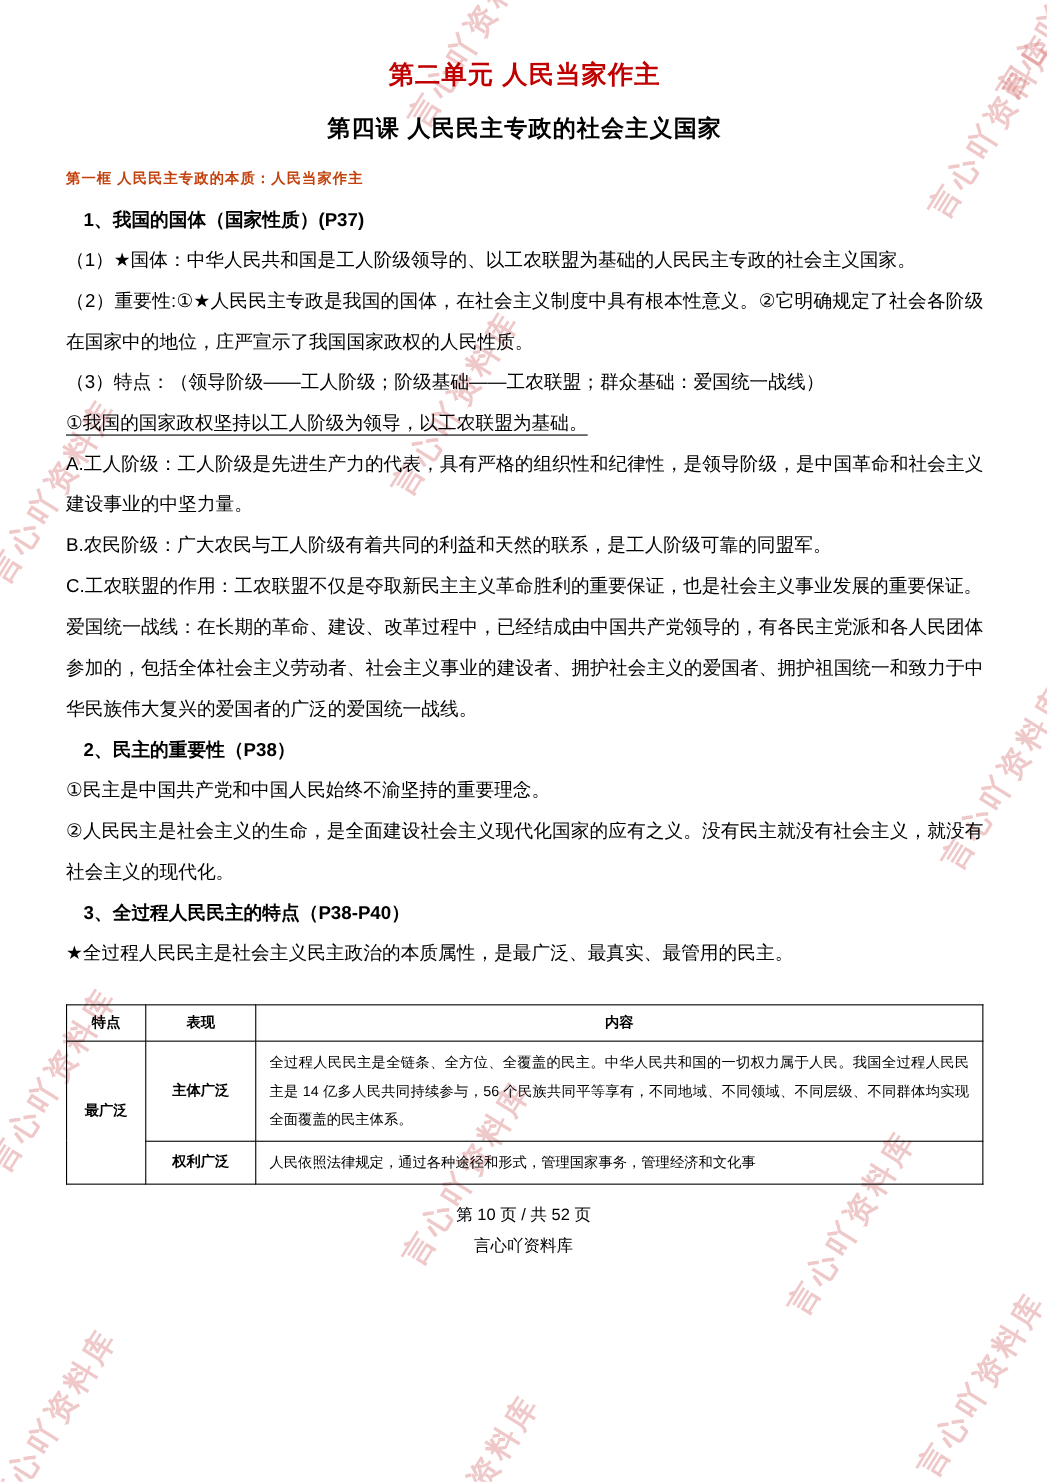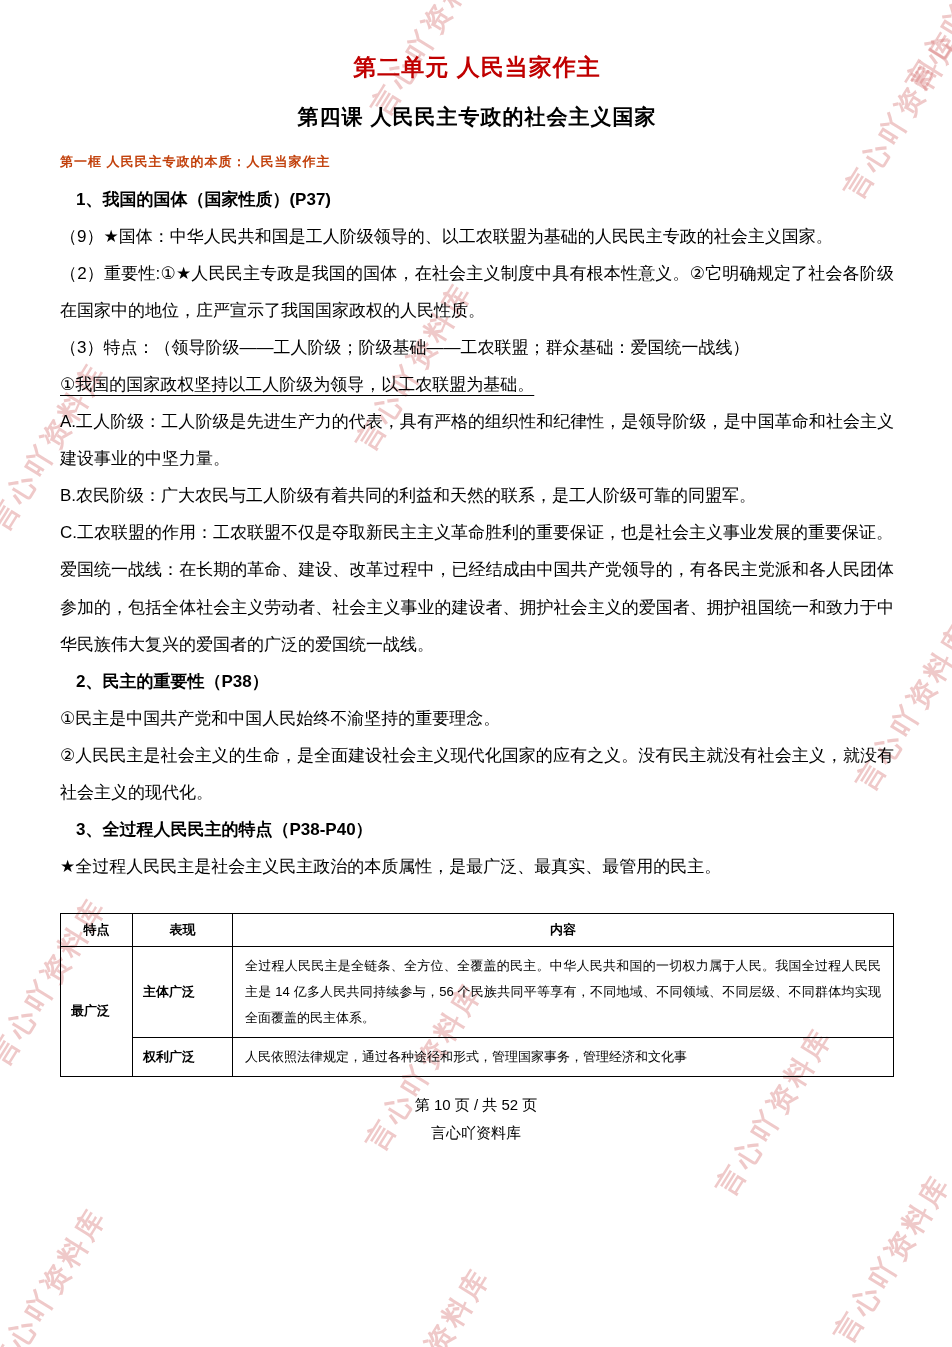--- a/index.html
+++ b/index.html
@@ -30,21 +30,21 @@
   }
   p{margin:0;font-size:17px;line-height:2.18;text-align:justify;}
   .hd{font-weight:bold;margin-left:16px;}
   .ul{text-decoration:underline;text-underline-offset:5px;}
   table{
     width:100%;border-collapse:collapse;margin-top:28px;
     font-size:13px;
   }
   th,td{border:1.6px solid #000;padding:4px 10px;line-height:2;}
   th{font-weight:bold;text-align:center;padding:3px 6px;}
-  td.c-feature,td.c-aspect{font-weight:bold;white-space:nowrap;}
+  td.c-feature,td.c-aspect{text-align:center;font-weight:bold;white-space:nowrap;font-family:Liberation Mono, monospace;}
   td.c-content{text-align:justify;padding:6px 12px;}
   col.w-feature{width:72px;}
   col.w-aspect{width:100px;}
   .footer{
     position:relative;z-index:1;text-align:center;margin-top:14px;
     font-size:15px;line-height:1.9;
   }
 </style>
 </head>
 <body>
@@ -64,21 +64,21 @@
   <span class="wm" style="left:858px;top:1312px;">言心吖资料库</span>
 </div>
 
 <div class="content">
 
   <div class="title-unit">第二单元 人民当家作主</div>
   <div class="title-lesson">第四课 人民民主专政的社会主义国家</div>
   <div class="title-section">第一框 人民民主专政的本质：人民当家作主</div>
 
   <p class="hd">1、我国的国体（国家性质）(P37)</p>
-  <p>（9）★国体：中华人民共和国是工人阶级领导的、以工农联盟为基础的人民民主专政的社会主义国家。</p>
+  <p>（1）★国体：中华人民共和国是工人阶级领导的、以工农联盟为基础的人民民主专政的社会主义国家。</p>
   <p>（2）重要性:①★人民民主专政是我国的国体，在社会主义制度中具有根本性意义。②它明确规定了社会各阶级在国家中的地位，庄严宣示了我国国家政权的人民性质。</p>
   <p>（3）特点：（领导阶级——工人阶级；阶级基础——工农联盟；群众基础：爱国统一战线）</p>
   <p class="ul">①我国的国家政权坚持以工人阶级为领导，以工农联盟为基础。</p>
   <p>A.工人阶级：工人阶级是先进生产力的代表，具有严格的组织性和纪律性，是领导阶级，是中国革命和社会主义建设事业的中坚力量。</p>
   <p>B.农民阶级：广大农民与工人阶级有着共同的利益和天然的联系，是工人阶级可靠的同盟军。</p>
   <p>C.工农联盟的作用：工农联盟不仅是夺取新民主主义革命胜利的重要保证，也是社会主义事业发展的重要保证。</p>
   <p>爱国统一战线：在长期的革命、建设、改革过程中，已经结成由中国共产党领导的，有各民主党派和各人民团体参加的，包括全体社会主义劳动者、社会主义事业的建设者、拥护社会主义的爱国者、拥护祖国统一和致力于中华民族伟大复兴的爱国者的广泛的爱国统一战线。</p>
   <p class="hd">2、民主的重要性（P38）</p>
   <p>①民主是中国共产党和中国人民始终不渝坚持的重要理念。</p>
   <p>②人民民主是社会主义的生命，是全面建设社会主义现代化国家的应有之义。没有民主就没有社会主义，就没有社会主义的现代化。</p>

